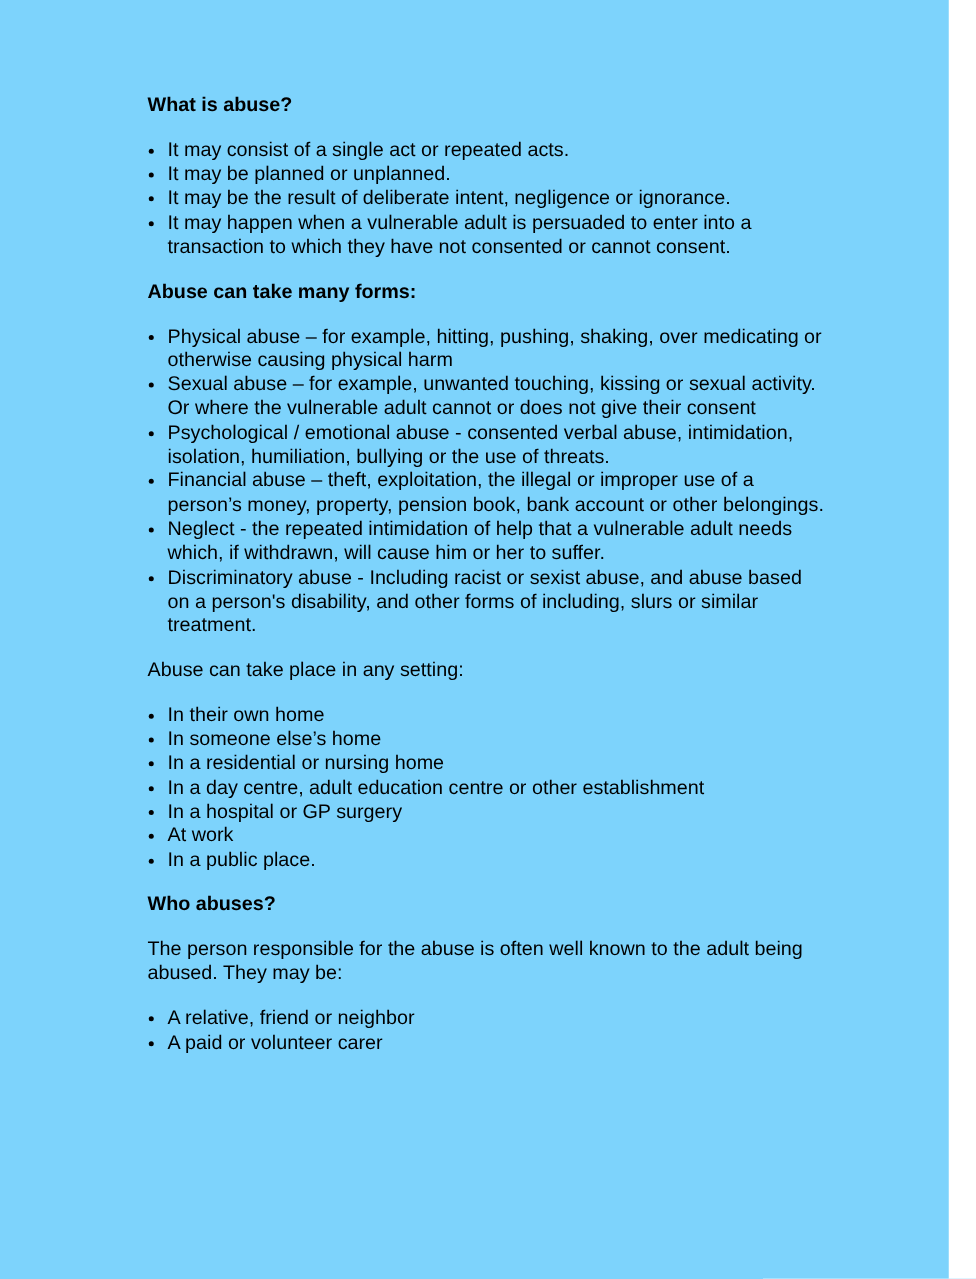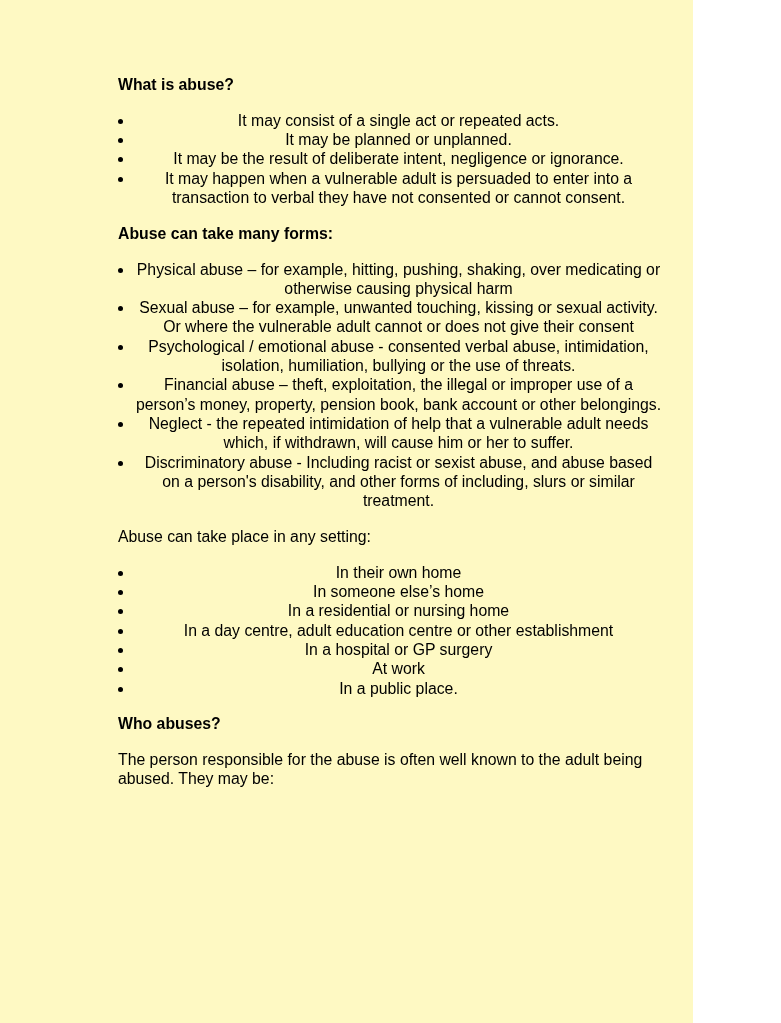--- a/index.html
+++ b/index.html
@@ -3,23 +3,23 @@
 <meta charset="utf-8">
 <style>
   html, body { margin: 0; padding: 0; }
   body {
     width: 781px;
     height: 1023px;
     background: #ffffff;
   }
   .page {
     position: relative;
-    width: 693px;
+    width: 759px;
     height: 1023px;
-    background: #fef9c3;
+    background: #7dd3fc;
     overflow: hidden;
     font-family: "Liberation Sans", "DejaVu Sans", sans-serif;
     color: #000000;
   }
   .doc {
     position: absolute;
     left: 118px;
     top: 75px;
     width: 548px;
     font-size: 15.8px;
@@ -38,36 +38,35 @@
     padding: 0;
   }
   .doc ul {
     list-style: disc outside;
     margin: 0 0 16.5px 0;
     padding: 0 3px 0 16px;
   }
   .doc li {
     margin: 0;
     padding: 0;
-    text-align: center;
   }
 </style>
 </head>
 <body>
 
 <div class="page">
   <div class="doc">
 
     <section>
       <h2>What is abuse?</h2>
       <ul>
         <li>It may consist of a single act or repeated acts.</li>
         <li>It may be planned or unplanned.</li>
         <li>It may be the result of deliberate intent, negligence or ignorance.</li>
-        <li>It may happen when a vulnerable adult is persuaded to enter into a transaction to verbal they have not consented or cannot consent.</li>
+        <li>It may happen when a vulnerable adult is persuaded to enter into a transaction to which they have not consented or cannot consent.</li>
       </ul>
     </section>
 
     <section>
       <h2>Abuse can take many forms:</h2>
       <ul>
         <li>Physical abuse – for example, hitting, pushing, shaking, over medicating or otherwise causing physical harm</li>
         <li>Sexual abuse – for example, unwanted touching, kissing or sexual activity. Or where the vulnerable adult cannot or does not give their consent</li>
         <li>Psychological / emotional abuse - consented verbal abuse, intimidation, isolation, humiliation, bullying or the use of threats.</li>
         <li>Financial abuse – theft, exploitation, the illegal or improper use of a person’s money, property, pension book, bank account or other belongings.</li>
@@ -85,16 +84,20 @@
         <li>In a day centre, adult education centre or other establishment</li>
         <li>In a hospital or GP surgery</li>
         <li>At work</li>
         <li>In a public place.</li>
       </ul>
     </section>
 
     <section>
       <h2>Who abuses?</h2>
       <p>The person responsible for the abuse is often well known to the adult being abused. They may be:</p>
+      <ul>
+        <li>A relative, friend or neighbor</li>
+        <li>A paid or volunteer carer</li>
+      </ul>
     </section>
 
   </div>
 </div>
 
 </body></html>

